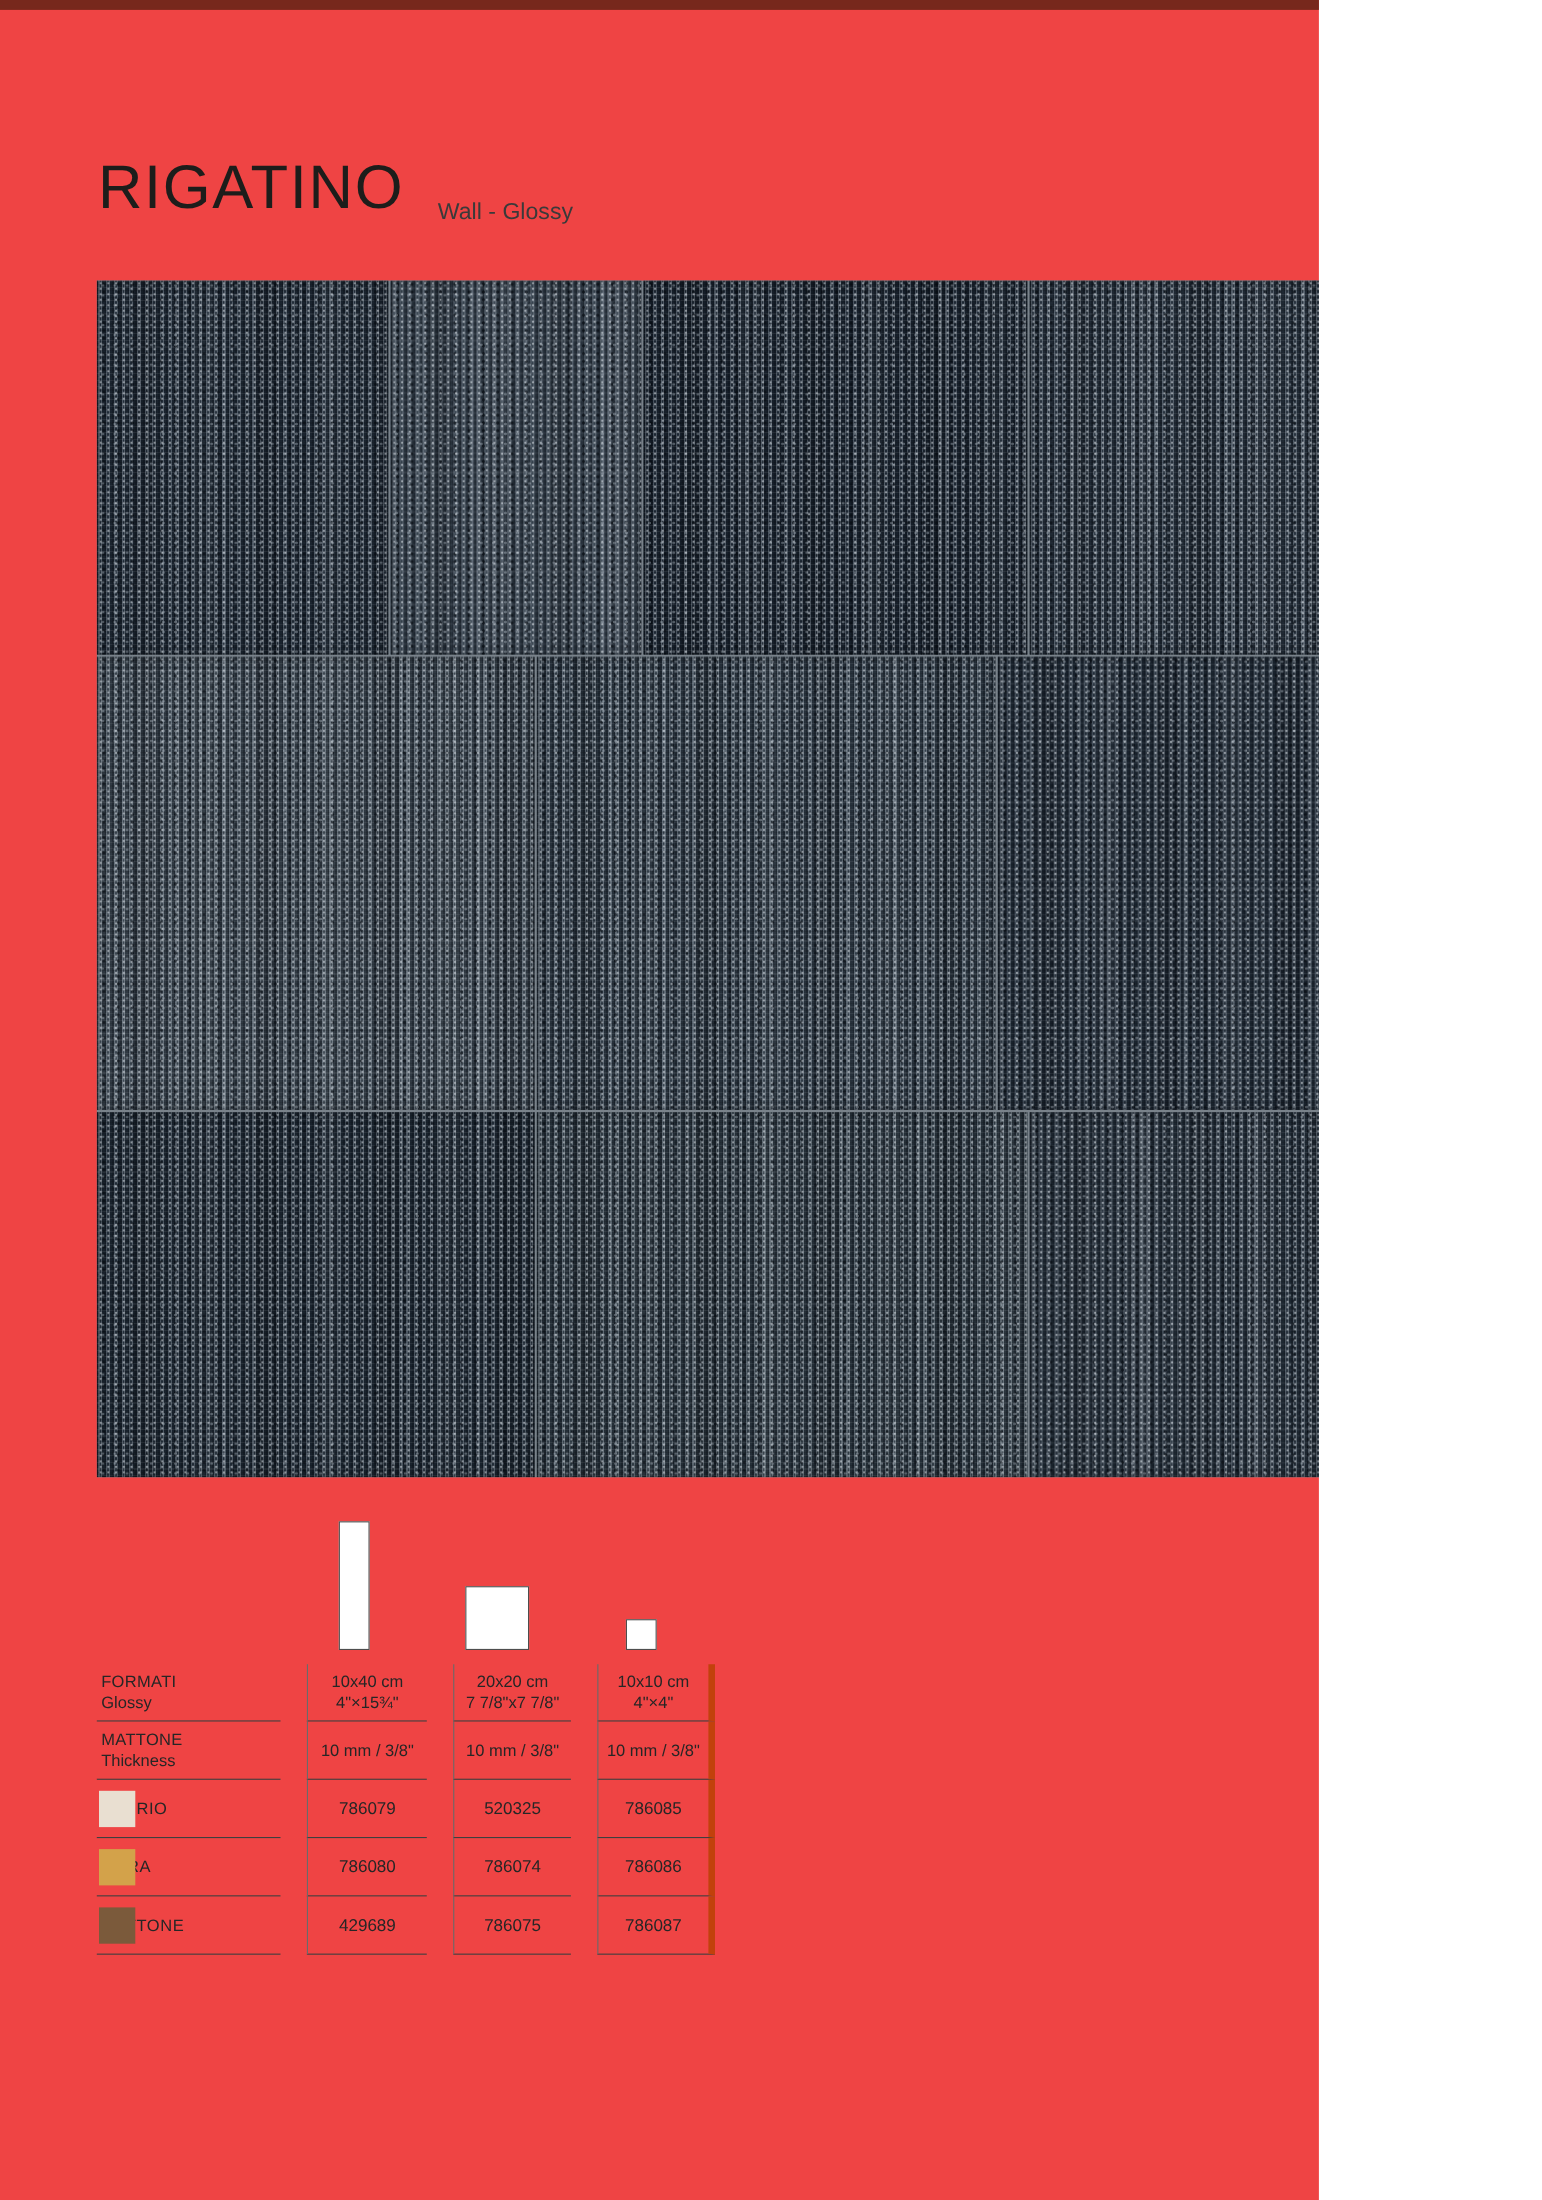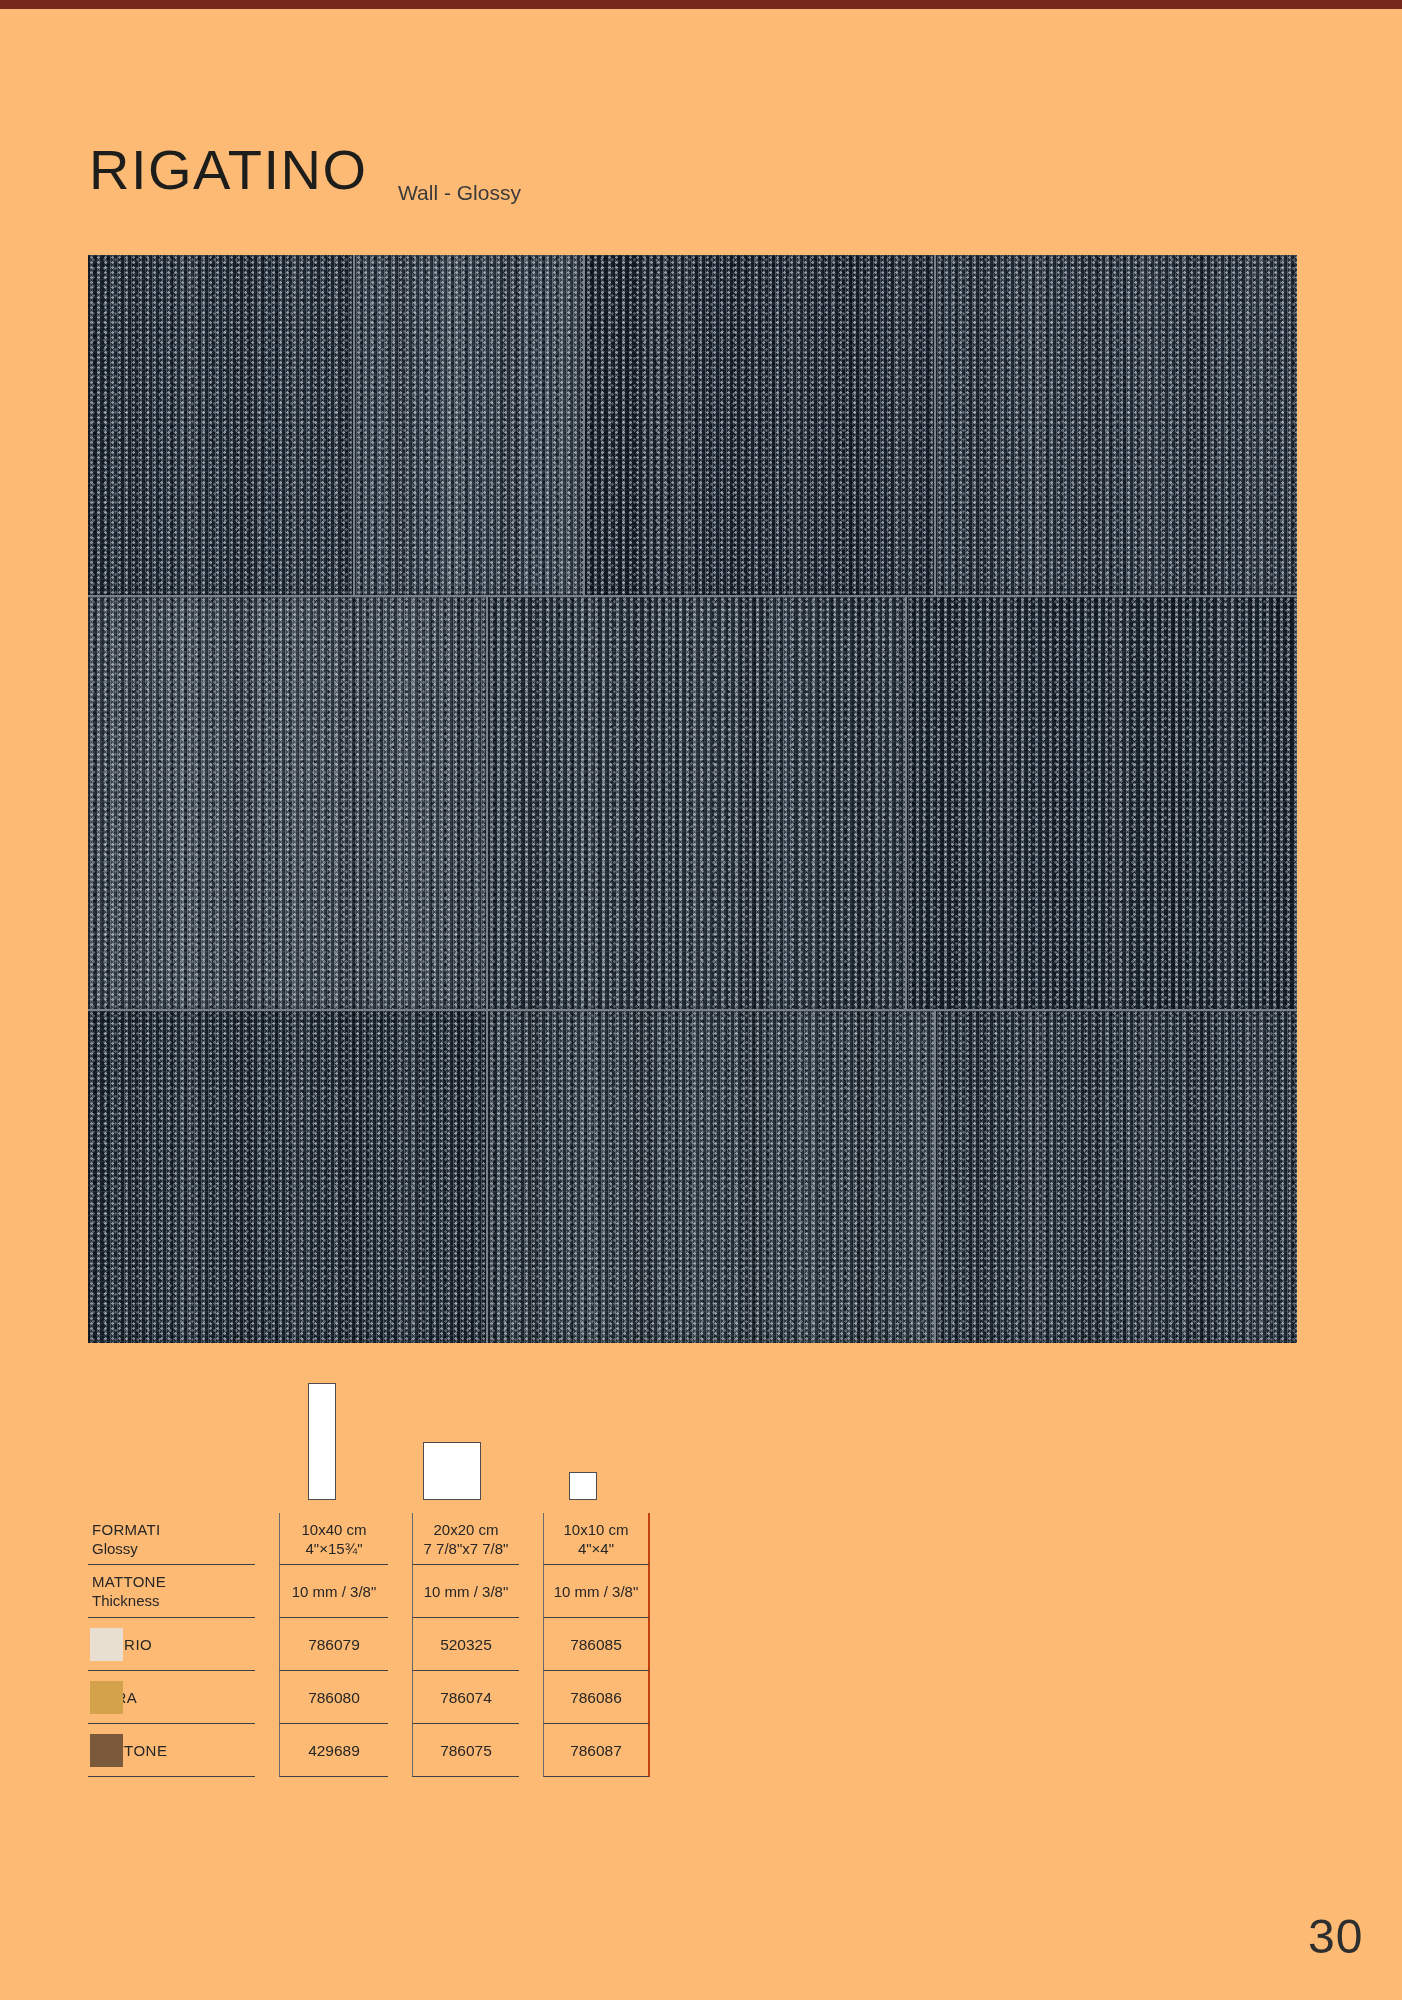--- a/index.html
+++ b/index.html
@@ -1,18 +1,18 @@
 <!DOCTYPE html>
 <html><head>
 <meta charset="utf-8">
 <style>
   * { margin:0; padding:0; box-sizing:border-box; }
   html,body { width:1402px; height:2000px; background:#ffffff;
               font-family:"Liberation Sans", sans-serif; color:#222; }
-  .page { position:relative; width:1402px; height:2000px; background:#fdba74; overflow:hidden; }
+  .page { position:relative; width:1199px; height:2000px; background:#ef4444; overflow:hidden; }
 
   
   .top-edge { position:absolute; left:0; top:0; width:100%; height:9px; background:#77281c; }
 
   
   .title { position:absolute; left:89px; top:142px; font-size:56px; line-height:1;
            font-weight:400; letter-spacing:1.5px; color:#1d1d1b; }
   .subtitle { position:absolute; left:398px; top:181px; font-size:21px; color:#3a3a3a;text-align:center; }
 
   
@@ -54,21 +54,21 @@
   .diag-20x20 { left:423px; top:1442px; width:58px; height:58px; }
   .diag-10x10 { left:569px; top:1472px; width:28px; height:28px; }
 
   
   .spec { position:absolute; left:88px; top:1513px; width:562px;
           display:grid; grid-template-columns:167px 133px 131px 131px;
           grid-template-rows:52px 53px 53px 53px 53px; font-size:15px; color:#262626; }
   .cell { display:flex; align-items:center; justify-content:center; text-align:center;
           border-bottom:1px solid #3f3f3f; line-height:19px; }
   .cell.vline { border-left:1px solid #6a6a6a;margin-left:24px; }
-  .cell.rline { border-right:2px solid #c2410c; }
+  .cell.rline { border-right:6px solid #c2410c; }
   .cell.lab { justify-content:flex-start; text-align:left; padding-left:4px;align-items:center; }
   .lab-stack .l1 { display:block; font-weight:500; letter-spacing:0.3px; }
   .lab-stack .l2 { display:block; }
   .two-line span { display:block; }
   .colorcell { position:relative; padding-left:57px; }
   .swatch { position:absolute; left:2px; top:10px; width:33px; height:33px; }
   .colorname { letter-spacing:0.5px; }
   .code { font-size:15.5px; }
 
   

